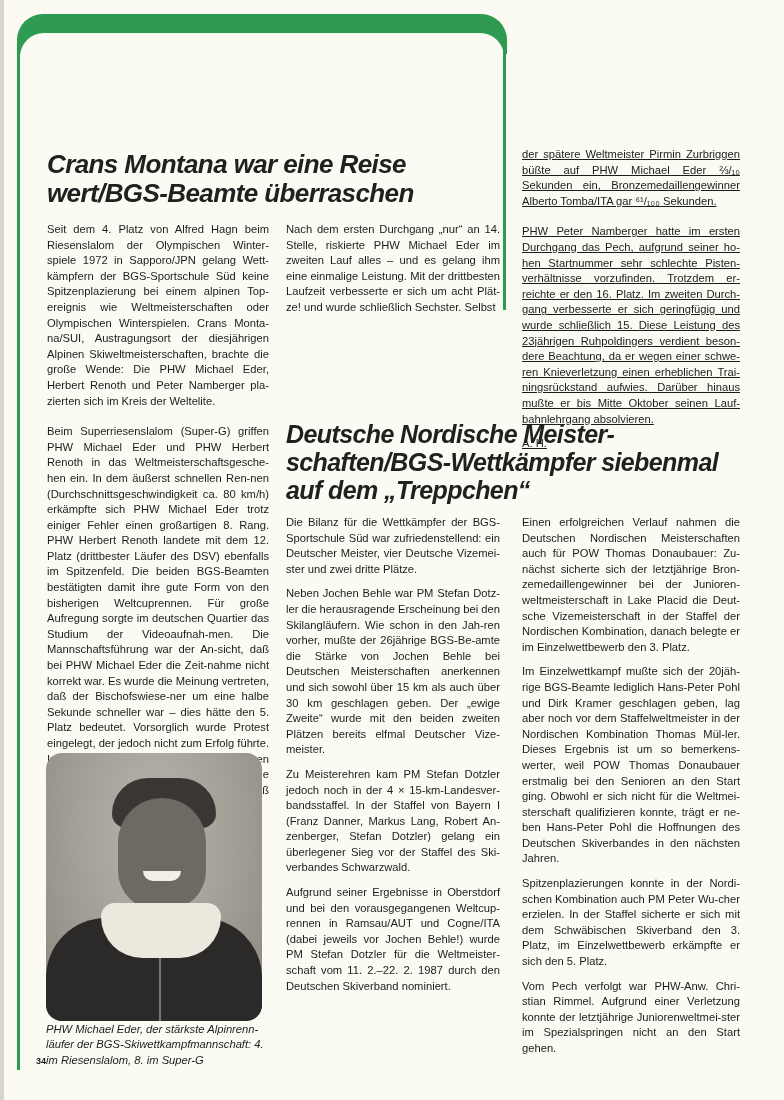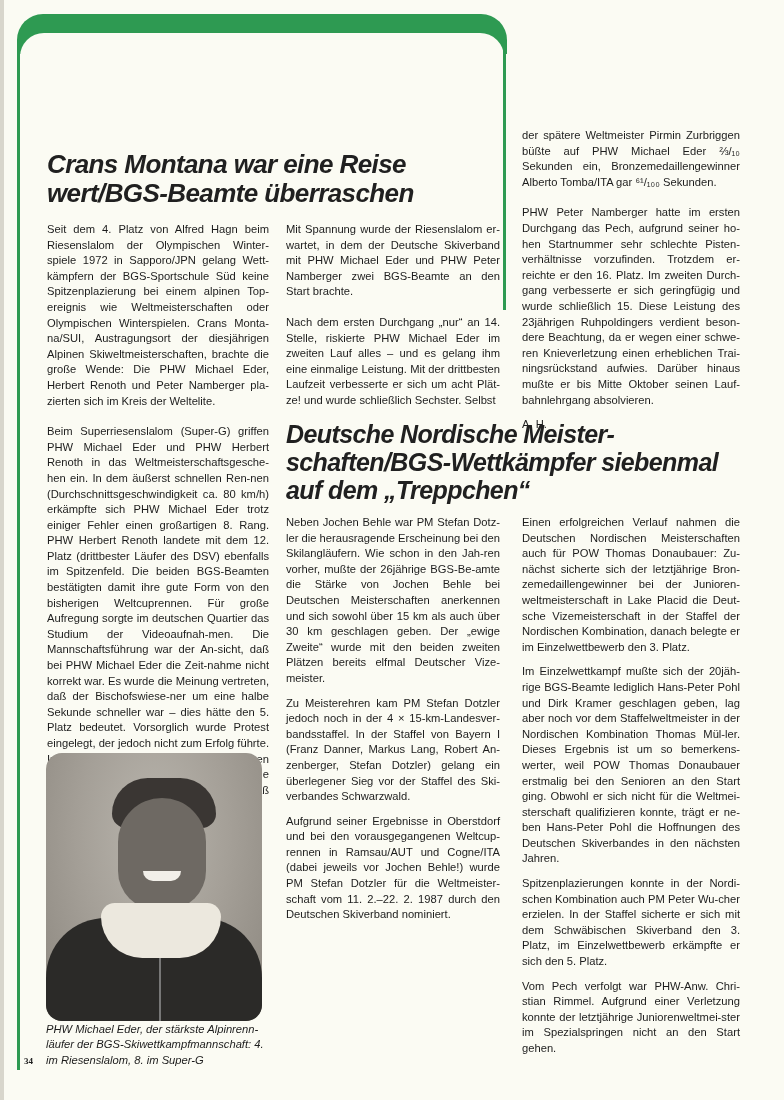--- a/index.html
+++ b/index.html
@@ -70,21 +70,21 @@
   }
   .photo .zipper {
     position: absolute; left: 113px; top: 205px; width: 2px; height: 63px;
     background: #777;
   }
   .caption {
     position: absolute; left: 46px; top: 1022px; width: 220px;
     font-size: 11.2px; line-height: 15.4px; font-style: italic;
   }
   .pageno {
-    position: absolute; left: 24px; top: 1056px; font-size: 9px; font-weight: bold; font-family: Liberation Serif, serif;
+    position: absolute; left: 36px; top: 1056px; font-size: 9px; font-weight: bold;
   }
   .binding {
     position: absolute; left: 0; top: 0; width: 4px; height: 1100px; background: #d8d6cc;
   }
 </style>
 </head>
 <body>
 
 <div class="binding"></div>
 <div class="green-top"></div>
@@ -93,44 +93,44 @@
 <div class="rule-right"></div>
 
 <h1 class="headline h1">Crans Montana war eine Reise wert/BGS-Beamte überraschen</h1>
 
 <div class="col" style="left:47px; top:222px; width:222px;">
   <p>Seit dem 4. Platz von Alfred Hagn beim Riesenslalom der Olympischen Winter-spiele 1972 in Sapporo/JPN gelang Wett-kämpfern der BGS-Sportschule Süd keine Spitzenplazierung bei einem alpinen Top-ereignis wie Weltmeisterschaften oder Olympischen Winterspielen. Crans Monta-na/SUI, Austragungsort der diesjährigen Alpinen Skiweltmeisterschaften, brachte die große Wende: Die PHW Michael Eder, Herbert Renoth und Peter Namberger pla-zierten sich im Kreis der Weltelite.</p>
   <p>Beim Superriesenslalom (Super-G) griffen PHW Michael Eder und PHW Herbert Renoth in das Weltmeisterschaftsgesche-hen ein. In dem äußerst schnellen Ren-nen (Durchschnittsgeschwindigkeit ca. 80 km/h) erkämpfte sich PHW Michael Eder trotz einiger Fehler einen großartigen 8. Rang. PHW Herbert Renoth landete mit dem 12. Platz (drittbester Läufer des DSV) ebenfalls im Spitzenfeld. Die beiden BGS-Beamten bestätigten damit ihre gute Form von den bisherigen Weltcuprennen. Für große Aufregung sorgte im deutschen Quartier das Studium der Videoaufnah-men. Die Mannschaftsführung war der An-sicht, daß bei PHW Michael Eder die Zeit-nahme nicht korrekt war. Es wurde die Meinung vertreten, daß der Bischofswiese-ner um eine halbe Sekunde schneller war – dies hätte den 5. Platz bedeutet. Vorsorglich wurde Protest eingelegt, der jedoch nicht zum Erfolg führte. Im Beisein der deutschen Mannschaftsführung wurde der offizielle Zeitstreifen überprüft und fest-gestellt, daß alles korrekt war.</p>
 </div>
 
 <div class="col" style="left:286px; top:222px; width:214px;">
-  <p>Mit Spannung wurde der Riesenslalom er-wartet, in dem der Deutsche Skiverband mit PHW Michael Eder und PHW Peter Namberger zwei BGS-Beamte an den Start brachte.</p>
   <p>Nach dem ersten Durchgang „nur“ an 14. Stelle, riskierte PHW Michael Eder im zweiten Lauf alles – und es gelang ihm eine einmalige Leistung. Mit der drittbesten Laufzeit verbesserte er sich um acht Plät-ze! und wurde schließlich Sechster. Selbst</p>
 </div>
 
-<div class="col" style="left:522px; top:128px; width:218px;">
+<div class="col" style="left:522px; top:147px; width:218px;text-decoration:underline;">
   <p>der spätere Weltmeister Pirmin Zurbriggen büßte auf PHW Michael Eder ⅔/₁₀ Sekunden ein, Bronzemedaillengewinner Alberto Tomba/ITA gar ⁶¹/₁₀₀ Sekunden.</p>
   <p class="tight">PHW Peter Namberger hatte im ersten Durchgang das Pech, aufgrund seiner ho-hen Startnummer sehr schlechte Pisten-verhältnisse vorzufinden. Trotzdem er-reichte er den 16. Platz. Im zweiten Durch-gang verbesserte er sich geringfügig und wurde schließlich 15. Diese Leistung des 23jährigen Ruhpoldingers verdient beson-dere Beachtung, da er wegen einer schwe-ren Knieverletzung einen erheblichen Trai-ningsrückstand aufwies. Darüber hinaus mußte er bis Mitte Oktober seinen Lauf-bahnlehrgang absolvieren.</p>
   <div class="sig">A. H.</div>
 </div>
 
 <div class="photo">
   <div class="hair"></div>
   <div class="face"></div>
   <div class="smile"></div>
   <div class="jacket"></div>
   <div class="collar"></div>
   <div class="zipper"></div>
 </div>
 <div class="caption">PHW Michael Eder, der stärkste Alpinrenn-läufer der BGS-Skiwettkampfmannschaft: 4. im Riesenslalom, 8. im Super-G</div>
 <div class="pageno">34</div>
 
 <h2 class="headline h2">Deutsche Nordische Meister-schaften/BGS-Wettkämpfer siebenmal auf dem „Treppchen“</h2>
 
 <div class="col" style="left:286px; top:515px; width:214px;">
+  <p class="tight">Die Bilanz für die Wettkämpfer der BGS-Sportschule Süd war zufriedenstellend: ein Deutscher Meister, vier Deutsche Vizemei-ster und zwei dritte Plätze.</p>
   <p class="tight">Neben Jochen Behle war PM Stefan Dotz-ler die herausragende Erscheinung bei den Skilangläufern. Wie schon in den Jah-ren vorher, mußte der 26jährige BGS-Be-amte die Stärke von Jochen Behle bei Deutschen Meisterschaften anerkennen und sich sowohl über 15 km als auch über 30 km geschlagen geben. Der „ewige Zweite“ wurde mit den beiden zweiten Plätzen bereits elfmal Deutscher Vize-meister.</p>
   <p class="tight">Zu Meisterehren kam PM Stefan Dotzler jedoch noch in der 4 × 15-km-Landesver-bandsstaffel. In der Staffel von Bayern I (Franz Danner, Markus Lang, Robert An-zenberger, Stefan Dotzler) gelang ein überlegener Sieg vor der Staffel des Ski-verbandes Schwarzwald.</p>
   <p class="tight">Aufgrund seiner Ergebnisse in Oberstdorf und bei den vorausgegangenen Weltcup-rennen in Ramsau/AUT und Cogne/ITA (dabei jeweils vor Jochen Behle!) wurde PM Stefan Dotzler für die Weltmeister-schaft vom 11. 2.–22. 2. 1987 durch den Deutschen Skiverband nominiert.</p>
 
 </div>
 
 <div class="col" style="left:522px; top:515px; width:218px;">
   <p class="tight">Einen erfolgreichen Verlauf nahmen die Deutschen Nordischen Meisterschaften auch für POW Thomas Donaubauer: Zu-nächst sicherte sich der letztjährige Bron-zemedaillengewinner bei der Junioren-weltmeisterschaft in Lake Placid die Deut-sche Vizemeisterschaft in der Staffel der Nordischen Kombination, danach belegte er im Einzelwettbewerb den 3. Platz.</p>
   <p class="tight">Im Einzelwettkampf mußte sich der 20jäh-rige BGS-Beamte lediglich Hans-Peter Pohl und Dirk Kramer geschlagen geben, lag aber noch vor dem Staffelweltmeister in der Nordischen Kombination Thomas Mül-ler. Dieses Ergebnis ist um so bemerkens-werter, weil POW Thomas Donaubauer erstmalig bei den Senioren an den Start ging. Obwohl er sich nicht für die Weltmei-sterschaft qualifizieren konnte, trägt er ne-ben Hans-Peter Pohl die Hoffnungen des Deutschen Skiverbandes in den nächsten Jahren.</p>
   <p class="tight">Spitzenplazierungen konnte in der Nordi-schen Kombination auch PM Peter Wu-cher erzielen. In der Staffel sicherte er sich mit dem Schwäbischen Skiverband den 3. Platz, im Einzelwettbewerb erkämpfte er sich den 5. Platz.</p>

